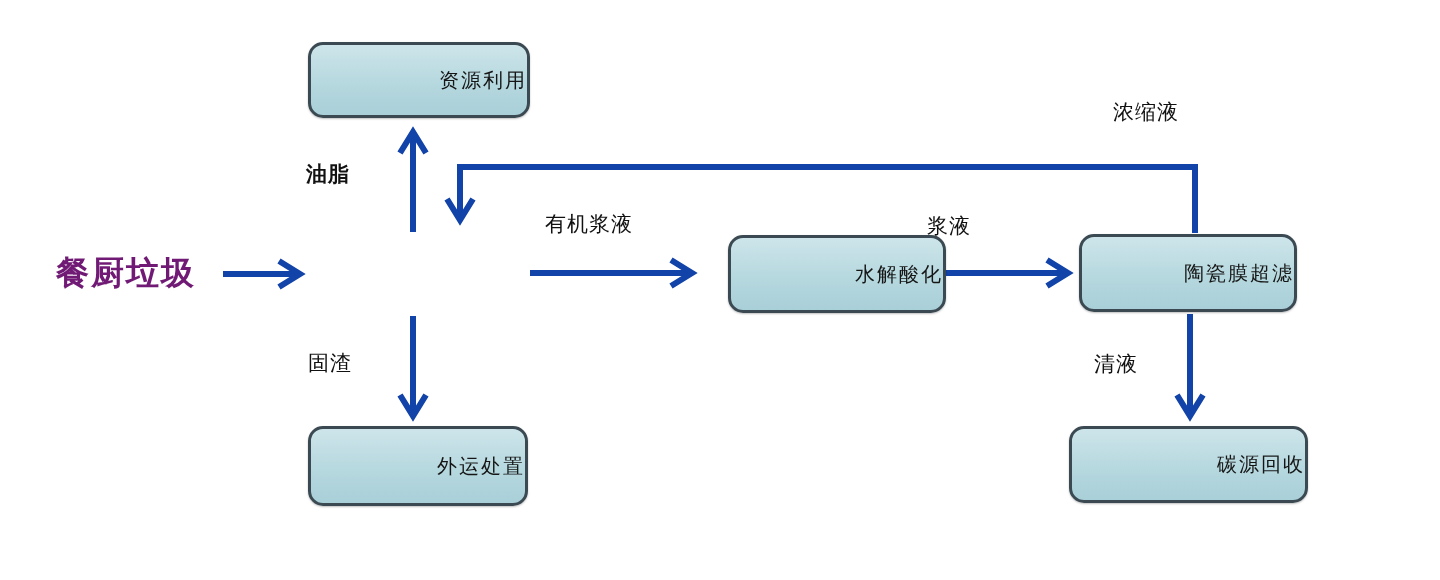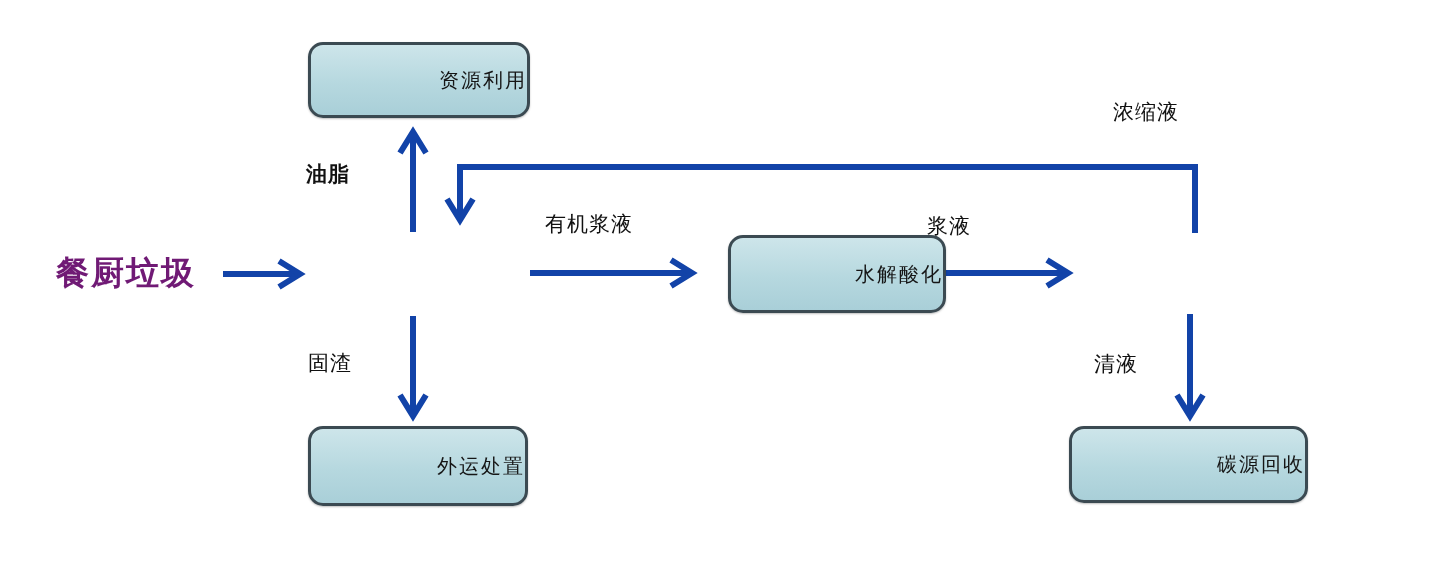--- a/index.html
+++ b/index.html
@@ -98,20 +98,23 @@
 
   <div class="node n-resource">
     <span>资源利用</span>
   </div>
   <div class="node n-disposal">
     <span>外运处置</span>
   </div>
   <div class="node n-hydrolysis">
     <span>水解酸化</span>
   </div>
+  <div class="node n-ceramic">
+    <span>陶瓷膜超滤</span>
+  </div>
   <div class="node n-carbon">
     <span>碳源回收</span>
   </div>
 
   <div class="edge-label l-oil">油脂</div>
   <div class="edge-label l-solid">固渣</div>
   <div class="edge-label l-organic">有机浆液</div>
   <div class="edge-label l-slurry">浆液</div>
   <div class="edge-label l-concentrate">浓缩液</div>
   <div class="edge-label l-clear">清液</div>

